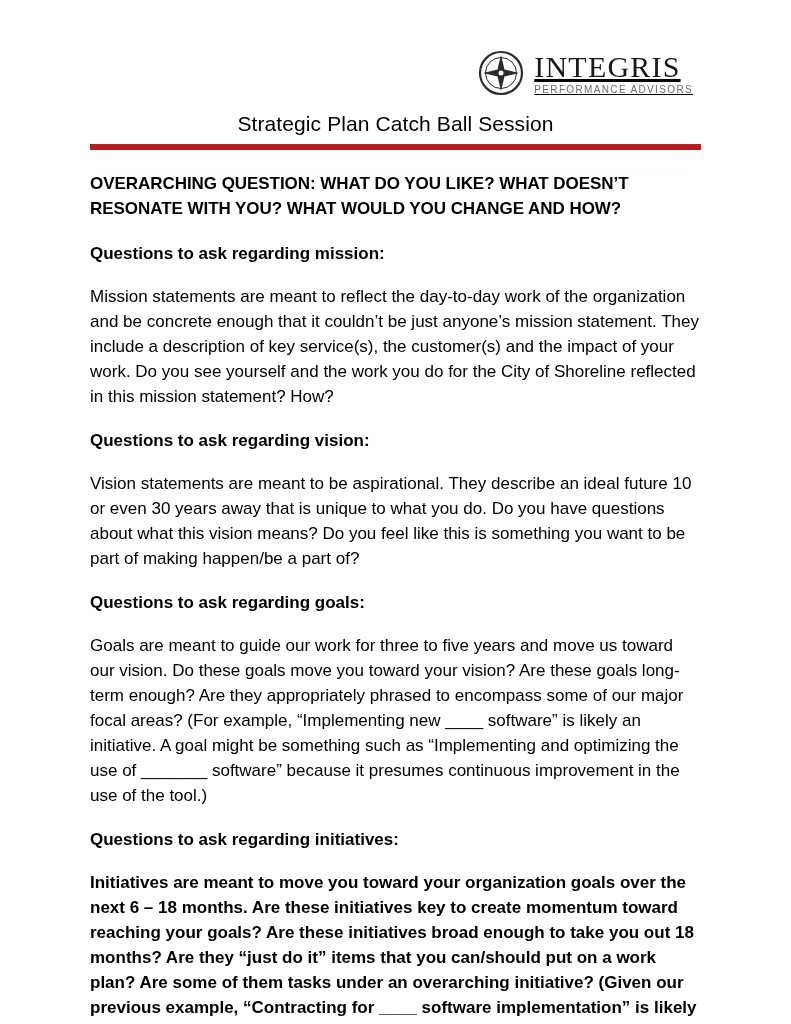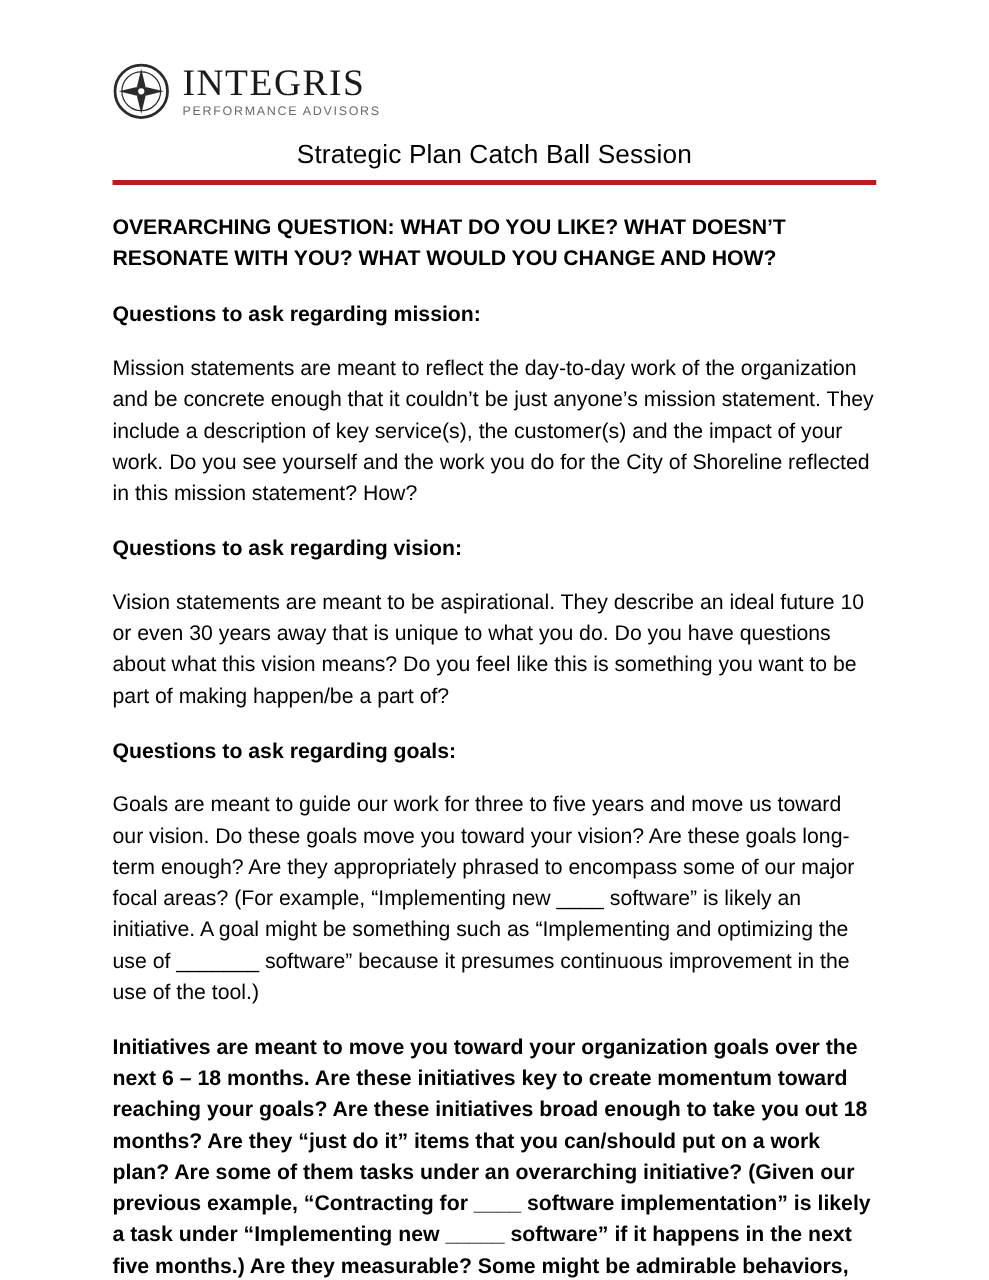--- a/index.html
+++ b/index.html
@@ -18,24 +18,25 @@
   .page {
     width: 791px;
     height: 1024px;
     box-sizing: border-box;
     padding: 44px 90px 40px 90px;
     position: relative;
   }
   
   .logo-row {
     display: flex;
-    justify-content: flex-start;
+    justify-content: flex-end;
     align-items: center;
     height: 58px;
     padding-right: 8px;
+    text-decoration: underline;
   }
   .logo-block {
     display: flex;
     align-items: center;
     gap: 10px;
   }
   .logo-mark {
     width: 46px;
     height: 46px;
     flex: 0 0 auto;
@@ -60,21 +61,21 @@
     color: #6b6b6b;
     margin-top: 3px;
   }
   
   .doc-title {
     text-align: center;
     font-size: 21px;
     font-weight: 400;
     margin: 10px 0 0 0;
     padding-bottom: 8px;
-    border-bottom: 4px solid #b91c1c;
+    border-bottom: 6px solid #b91c1c;
     letter-spacing: 0.1px;
   }
   
   .content {
     margin-top: 22px;
     font-size: 17px;
     line-height: 1.47;
   }
   p {
     margin: 0 0 16px 0;
@@ -129,16 +130,17 @@
 
     <p class="section-head">Questions to ask regarding mission:</p>
     <p class="para">Mission statements are meant to reflect the day-to-day work of the organization and be concrete enough that it couldn’t be just anyone’s mission statement. They include a description of key service(s), the customer(s) and the impact of your work. Do you see yourself and the work you do for the City of Shoreline reflected in this mission statement? How?</p>
 
     <p class="section-head">Questions to ask regarding vision:</p>
     <p class="para">Vision statements are meant to be aspirational. They describe an ideal future 10 or even 30 years away that is unique to what you do. Do you have questions about what this vision means? Do you feel like this is something you want to be part of making happen/be a part of?</p>
 
     <p class="section-head">Questions to ask regarding goals:</p>
     <p class="para">Goals are meant to guide our work for three to five years and move us toward our vision. Do these goals move you toward your vision? Are these goals long-term enough? Are they appropriately phrased to encompass some of our major focal areas? (For example, “Implementing new ____ software” is likely an initiative. A goal might be something such as “Implementing and optimizing the use of _______ software” because it presumes continuous improvement in the use of the tool.)</p>
 
+    <p class="section-head">Questions to ask regarding initiatives:</p>
     <p class="para">Initiatives are meant to move you toward your organization goals over the next 6 – 18 months. Are these initiatives key to create momentum toward reaching your goals? Are these initiatives broad enough to take you out 18 months? Are they “just do it” items that you can/should put on a work plan? Are some of them tasks under an overarching initiative? (Given our previous example, “Contracting for ____ software implementation” is likely a task under “Implementing new _____ software” if it happens in the next five months.) Are they measurable? Some might be admirable behaviors, like sharing information, but not be measurable.</p>
 
   </div>
 </div>
 
 </body></html>

